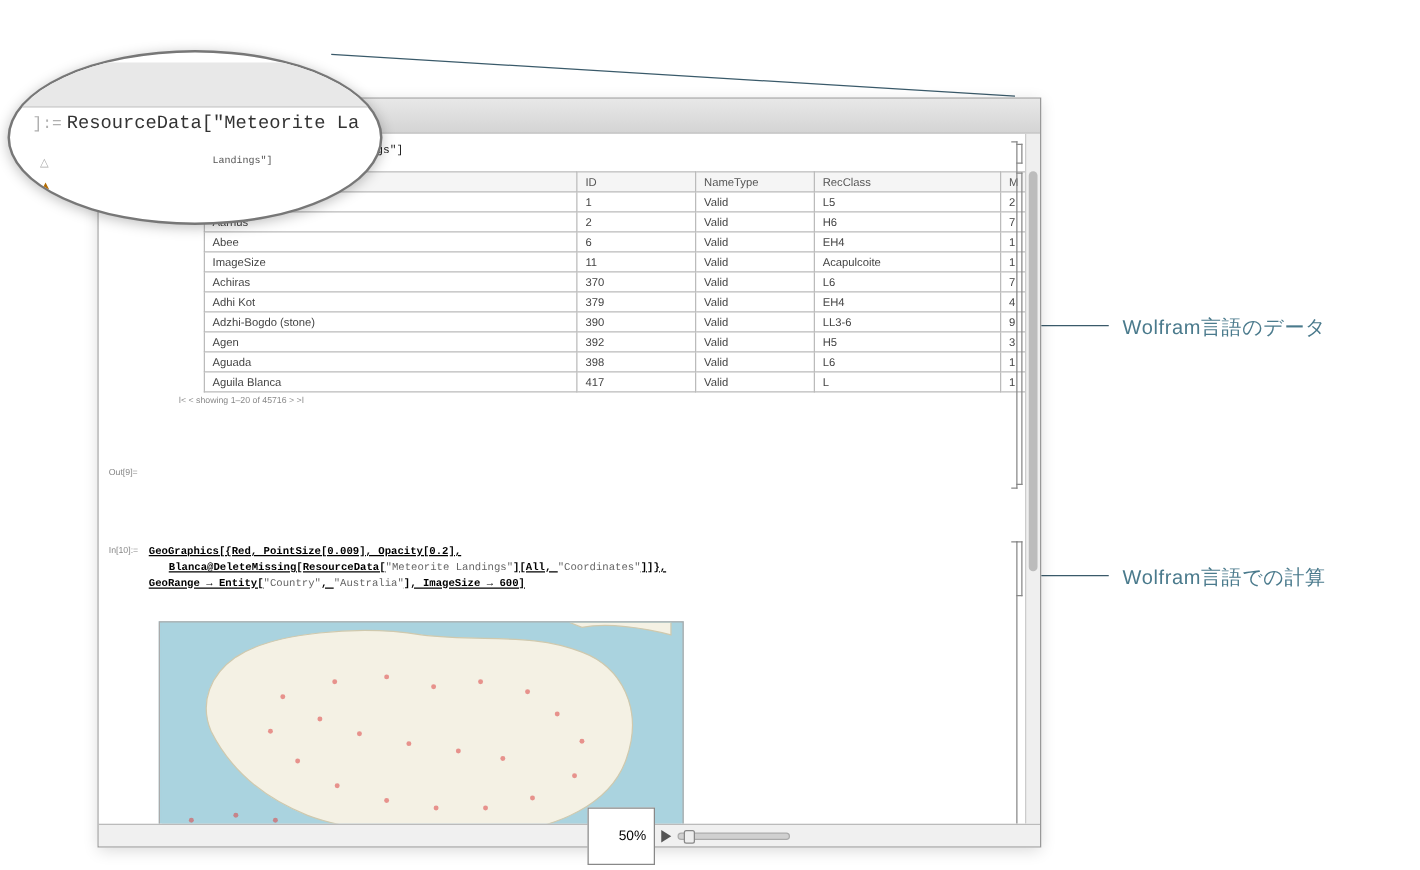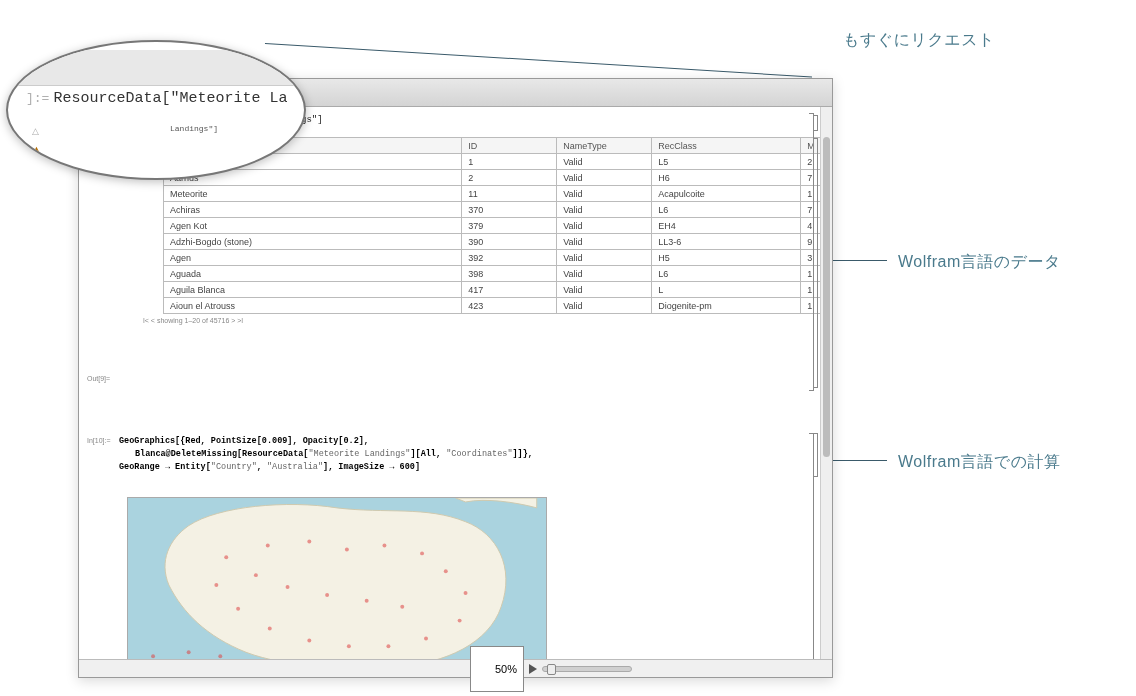--- a/index.html
+++ b/index.html
@@ -117,21 +117,21 @@
       font-size: 7px;
       color: #888;
     }
     .code-line {
       position: absolute;
       left: 60px;
       font-family: "Courier New", monospace;
       font-size: 9px;
       color: #222;
     }
-    .code-kw { color: #000; font-weight: 600; }
+    .code-kw { color: #000; font-weight: 600; text-decoration: underline; }
     .code-str { color: #666; }
 
     .data-table-wrap {
       position: absolute;
       top: 30px;
       left: 60px;
       right: 14px;
       font-size: 9px;
     }
     table.data-table {
@@ -285,21 +285,20 @@
       font-family: "Courier New", monospace;
       font-size: 8px;
       color: #555;
       white-space: nowrap;
     }
   </style>
 </head>
 <body>
 
 <div class="annotation annotation-1">
-  <div class="line2">もすぐにリクエスト</div>
 </div>
 <div class="annotation annotation-2">Wolfram言語のデータ</div>
 <div class="annotation annotation-3">Wolfram言語での計算</div>
 
 <div class="arrow-line arrow-1"></div>
 <div class="arrow-tip tip-1"></div>
 <div class="arrow-line arrow-2"></div>
 <div class="arrow-tip tip-2"></div>
 <div class="arrow-line arrow-3"></div>
 <div class="arrow-tip tip-3"></div>
@@ -334,35 +333,42 @@
               <td>2</td>
             </tr>
             <tr>
               <td>Aarhus</td>
               <td>2</td>
               <td>Valid</td>
               <td>H6</td>
               <td>7</td>
             </tr>
             <tr>
-              <td>Meteorite</td>
+              <td>Abee</td>
+              <td>6</td>
+              <td>Valid</td>
+              <td>EH4</td>
+              <td>1</td>
+            </tr>
+            <tr>
+              <td>ImageSize</td>
               <td>11</td>
               <td>Valid</td>
               <td>Acapulcoite</td>
               <td>1</td>
             </tr>
             <tr>
               <td>Achiras</td>
               <td>370</td>
               <td>Valid</td>
               <td>L6</td>
               <td>7</td>
             </tr>
             <tr>
-              <td>Agen Kot</td>
+              <td>Adhi Kot</td>
               <td>379</td>
               <td>Valid</td>
               <td>EH4</td>
               <td>4</td>
             </tr>
             <tr>
               <td>Adzhi-Bogdo (stone)</td>
               <td>390</td>
               <td>Valid</td>
               <td>LL3-6</td>
@@ -380,27 +386,20 @@
               <td>398</td>
               <td>Valid</td>
               <td>L6</td>
               <td>1</td>
             </tr>
             <tr>
               <td>Aguila Blanca</td>
               <td>417</td>
               <td>Valid</td>
               <td>L</td>
-              <td>1</td>
-            </tr>
-            <tr>
-              <td>Aioun el Atrouss</td>
-              <td>423</td>
-              <td>Valid</td>
-              <td>Diogenite-pm</td>
               <td>1</td>
             </tr>
           </tbody>
       </table>
       <div class="table-nav">ǀ&lt;  &lt;  showing 1–20 of 45716  &gt;  &gt;ǀ</div>
     </div>
 
     <div class="cell-in-label" style="top:330px">In[10]:=</div>
     <div class="geo-code">
       <div class="ln"><span class="code-kw">GeoGraphics[{Red, PointSize[0.009], Opacity[0.2],</span></div>

